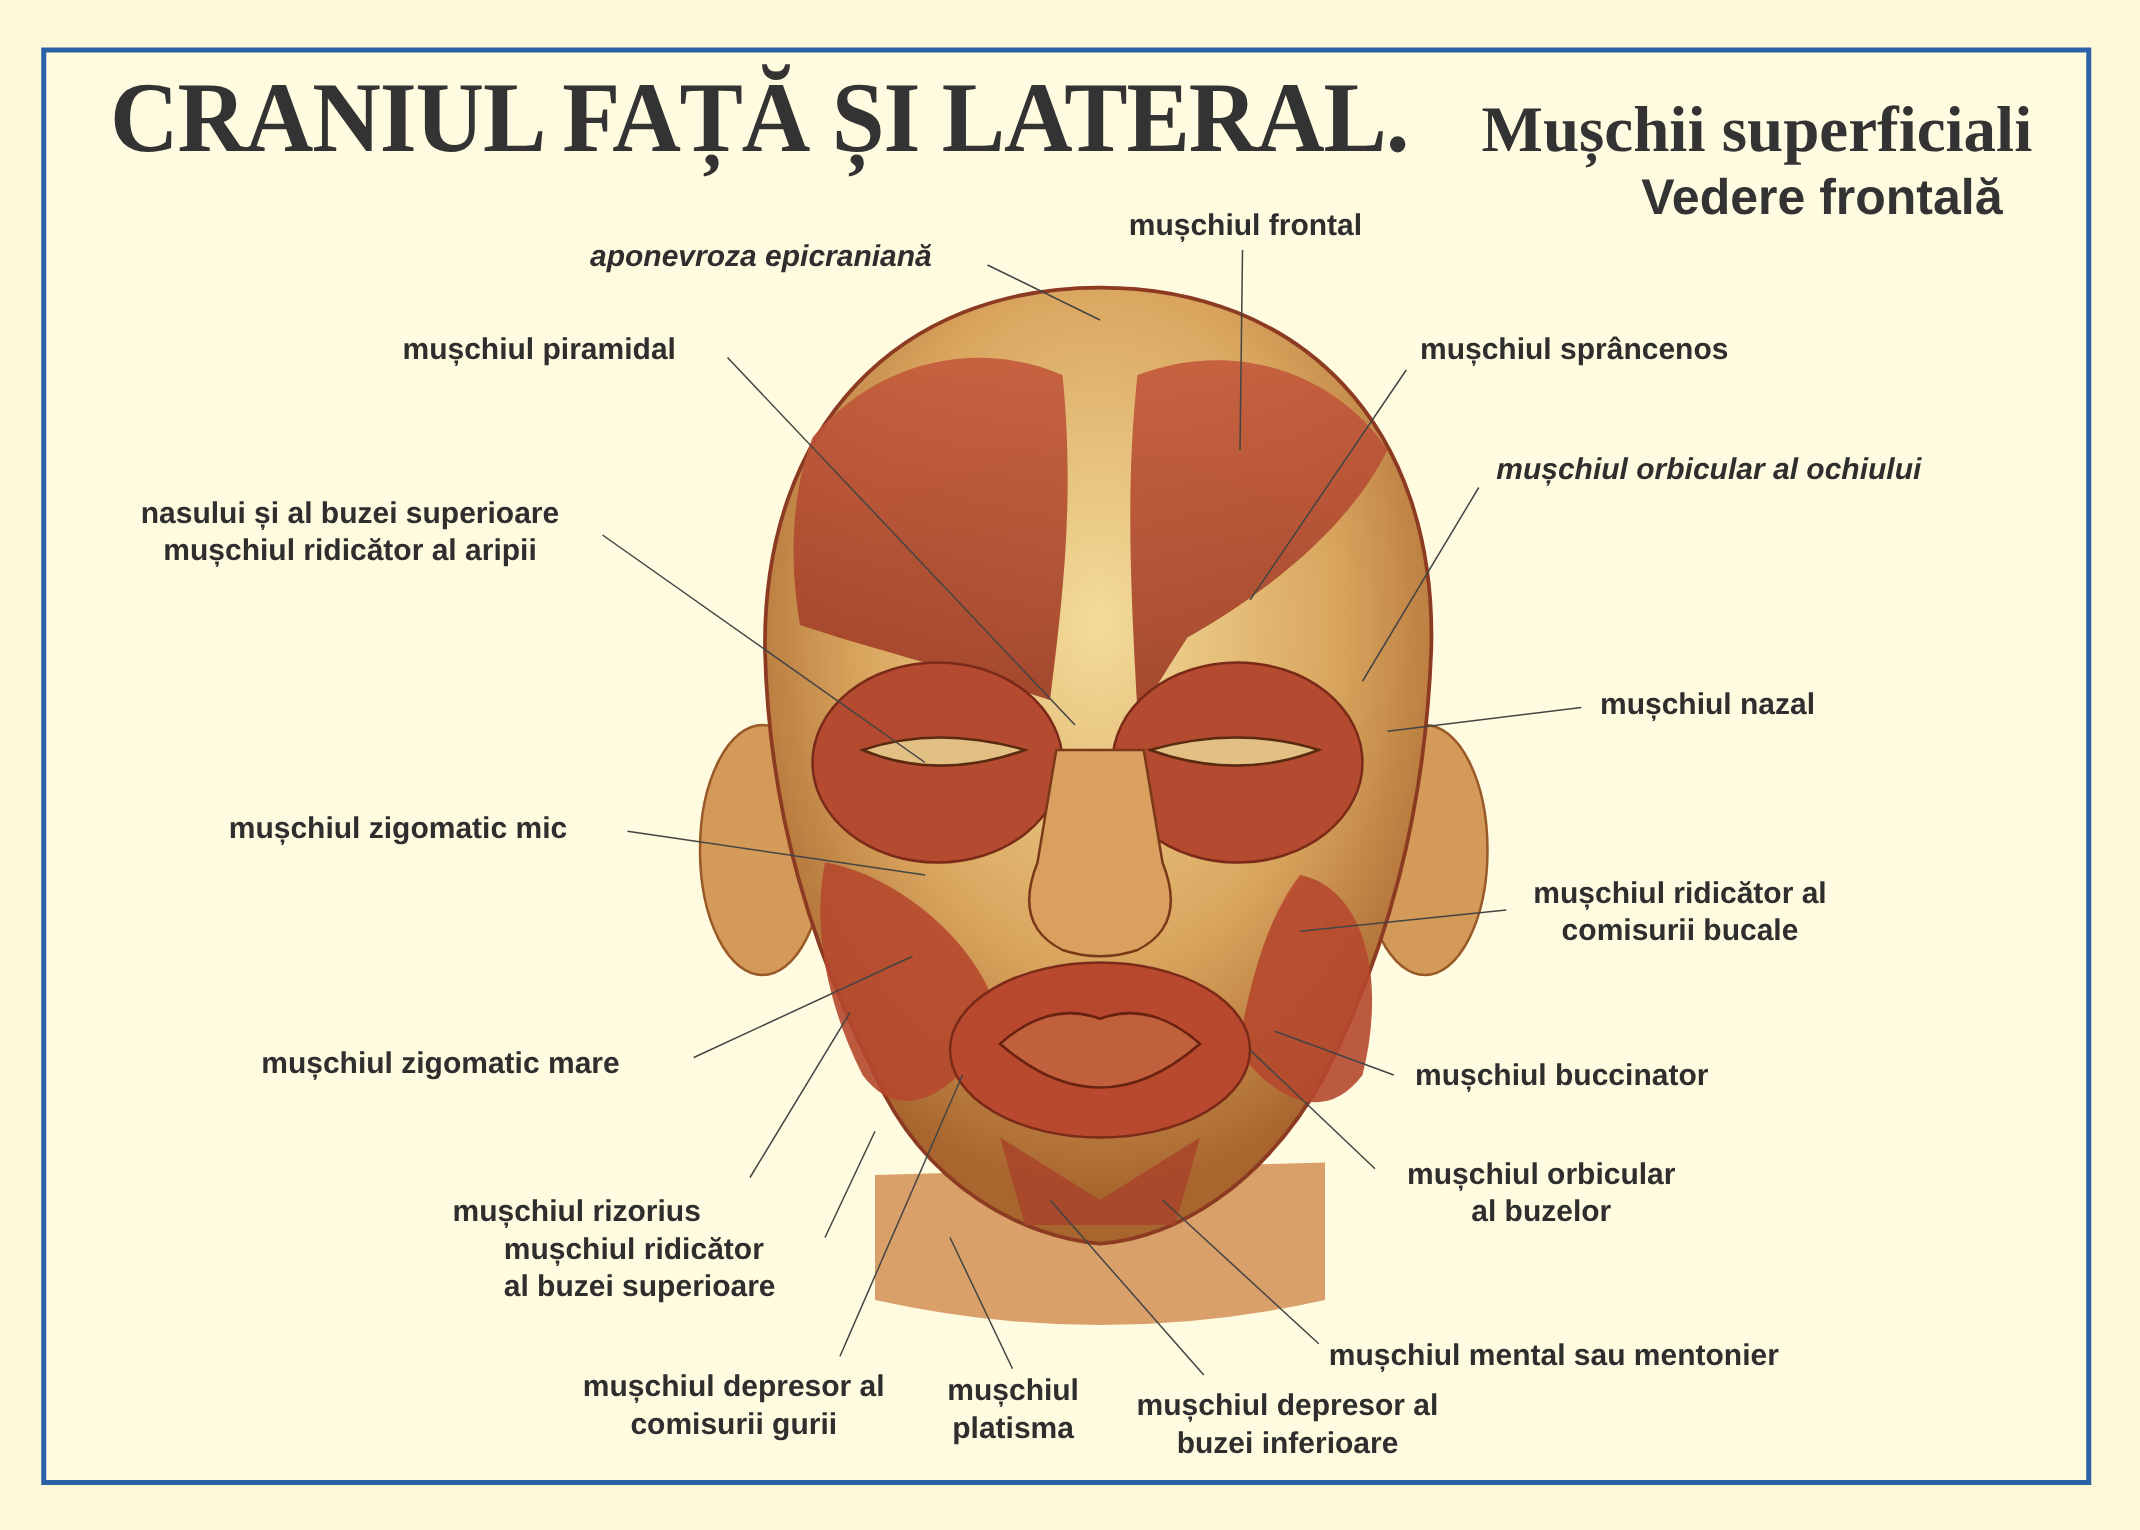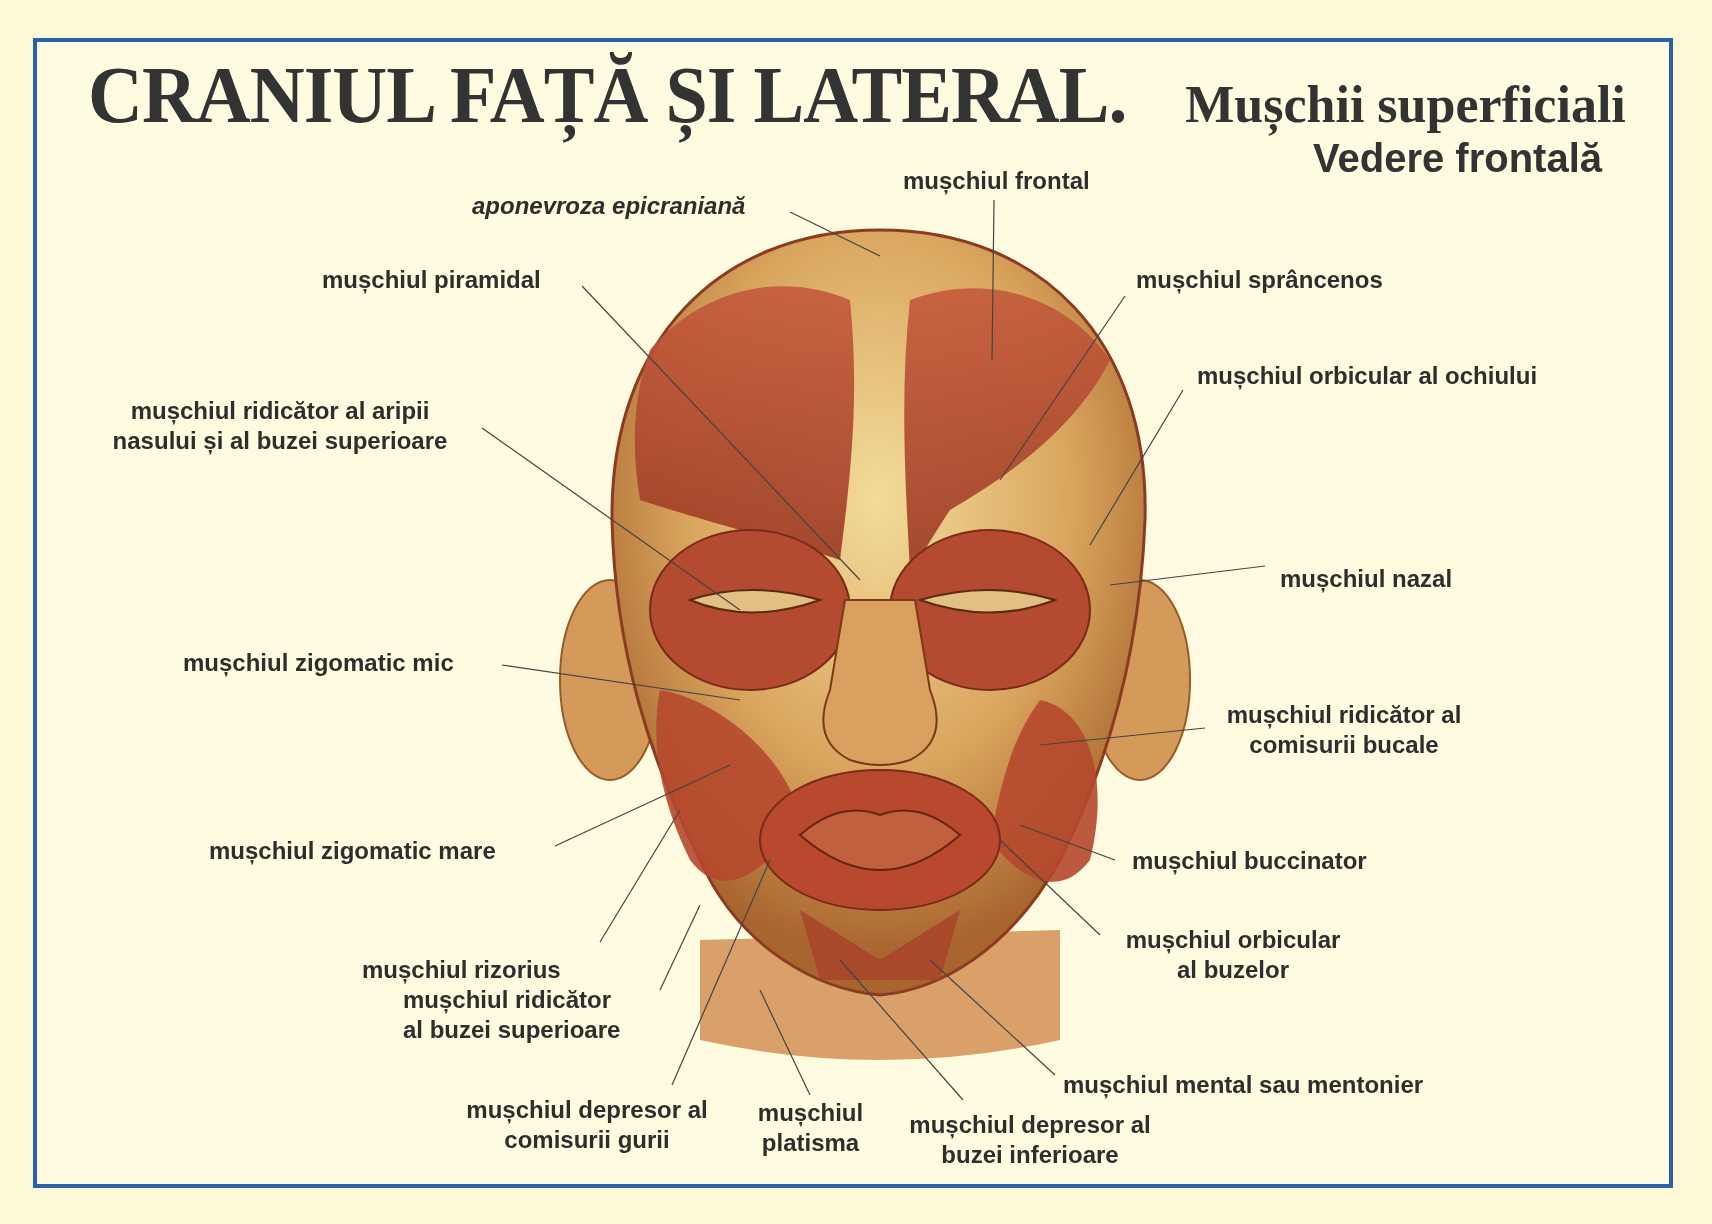--- a/index.html
+++ b/index.html
@@ -83,26 +83,26 @@
     <line x1="672" y1="1085" x2="770" y2="860"></line>
     <line x1="810" y1="1095" x2="760" y2="990"></line>
     <line x1="963" y1="1100" x2="840" y2="960"></line>
   </g>
 </svg>
 
 <div class="lbl" style="left:472px;top:191px;font-style:italic;">aponevroza epicraniană</div>
 <div class="lbl" style="left:903px;top:166px;">mușchiul frontal</div>
 <div class="lbl" style="left:322px;top:265px;">mușchiul piramidal</div>
 <div class="lbl" style="left:1136px;top:265px;">mușchiul sprâncenos</div>
-<div class="lbl" style="left:1197px;top:361px;">mușchiul orbicular al ochiului</div>
+<div class="lbl" style="left:1197px;top:361px;font-style:italic;">mușchiul orbicular al ochiului</div>
 <div class="lbl c" style="left:87px;top:396px;width:386px;">
+  <div>nasului și al buzei superioare</div>
   <div>mușchiul ridicător al aripii</div>
-  <div>nasului și al buzei superioare</div>
 </div>
-<div class="lbl" style="left:1280px;top:549px;margin-top:15px;">mușchiul nazal</div>
+<div class="lbl" style="left:1280px;top:549px;">mușchiul nazal</div>
 <div class="lbl" style="left:183px;top:648px;">mușchiul zigomatic mic</div>
 <div class="lbl c" style="left:1209px;top:700px;width:270px;">
   <div>mușchiul ridicător al</div>
   <div>comisurii bucale</div>
 </div>
 <div class="lbl" style="left:209px;top:836px;">mușchiul zigomatic mare</div>
 <div class="lbl" style="left:1132px;top:846px;">mușchiul buccinator</div>
 <div class="lbl" style="left:362px;top:955px;">mușchiul rizorius</div>
 <div class="lbl c" style="left:1108px;top:925px;width:250px;">
   <div>mușchiul orbicular</div>

